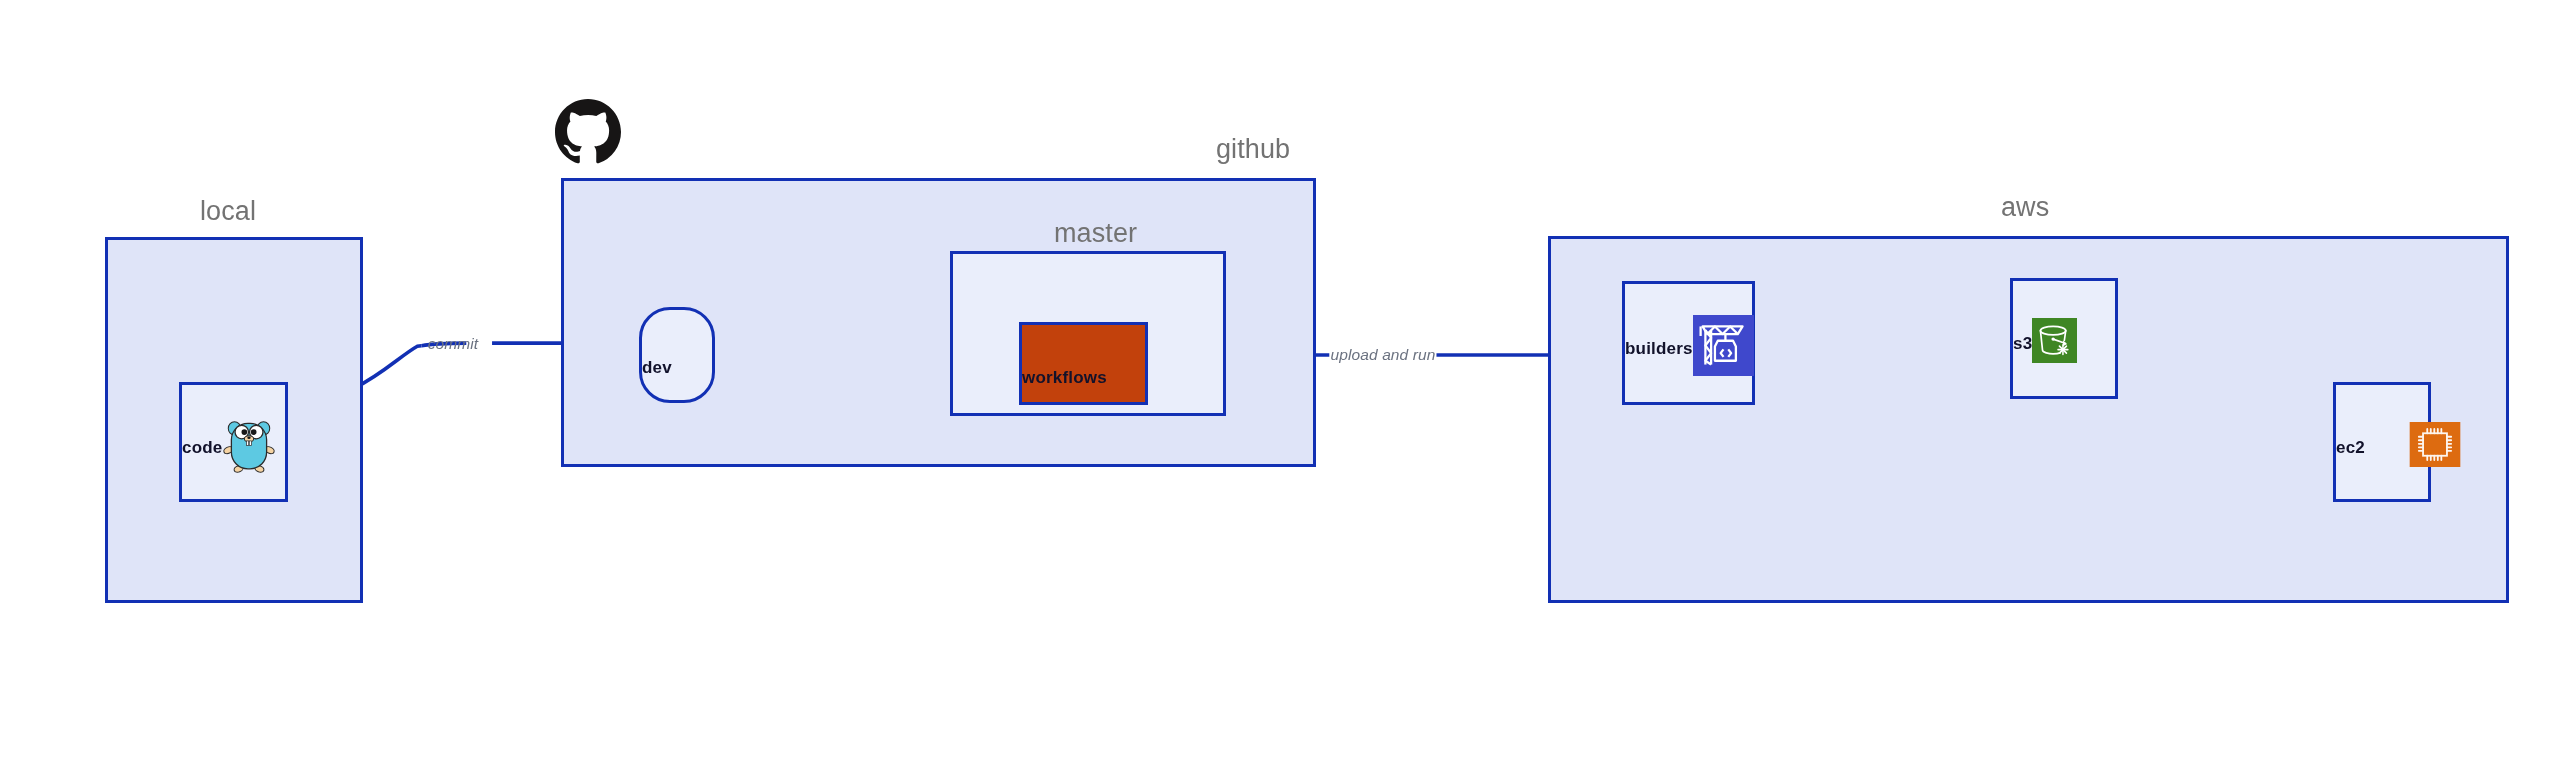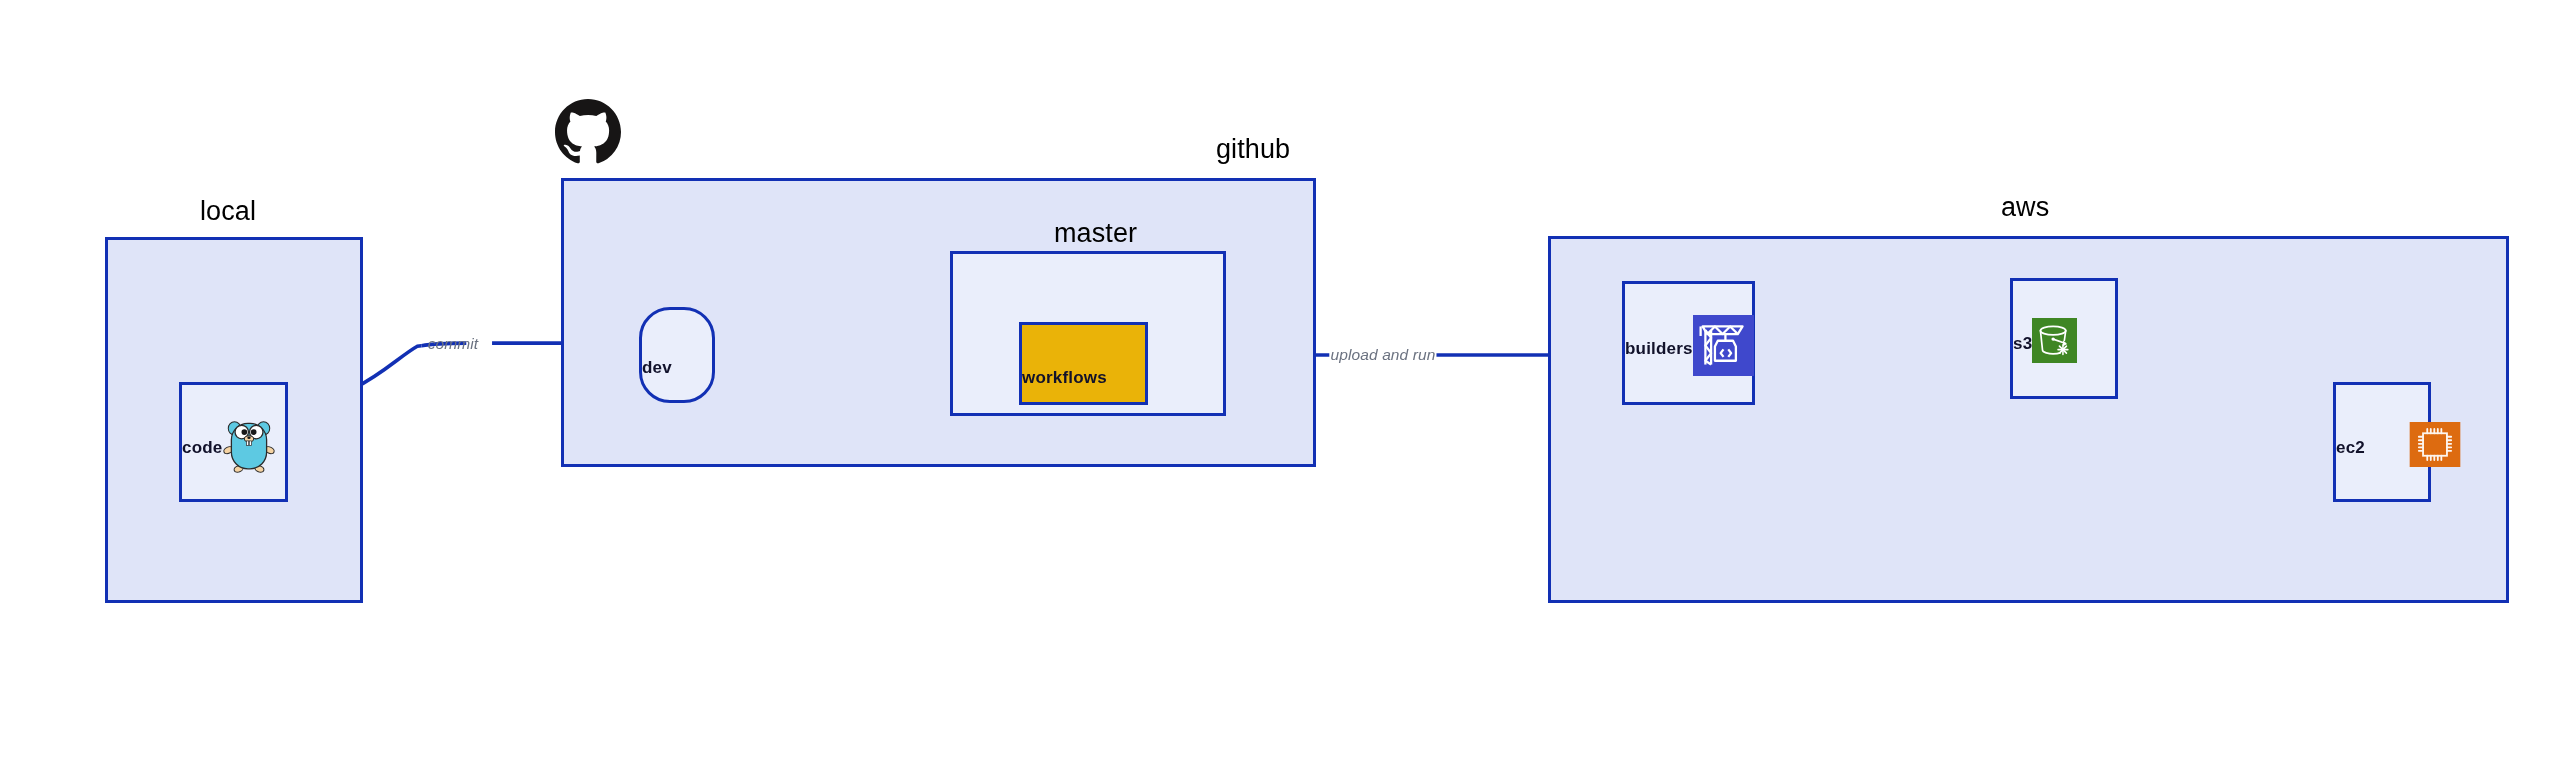--- a/index.html
+++ b/index.html
@@ -20,38 +20,38 @@
   }
   
   .container-box {
     position: absolute;
     background: #dfe4f8;
     border: 3.6px solid #1230b4;
     box-sizing: border-box;
   }
   .container-label {
     position: absolute;
-    color: #000000;
+    color: #737373;
     font-size: 27px;
     font-weight: 400;
     white-space: nowrap;
     letter-spacing: 0.1px;
   }
   
   .node-box {
     position: absolute;
     background: #eaeefb;
     border: 3.6px solid #1230b4;
     box-sizing: border-box;
     display: flex;
     flex-direction: row;
     align-items: center;
   }
   .node-box.white-fill {
-    background: #eab308;
+    background: #c2410c;
   }
   .node-label {
     color: #12122b;
     font-size: 17px;
     font-weight: bold;
     white-space: nowrap;
     letter-spacing: 0.2px;
   }
   .node-icon {
     display: block;

